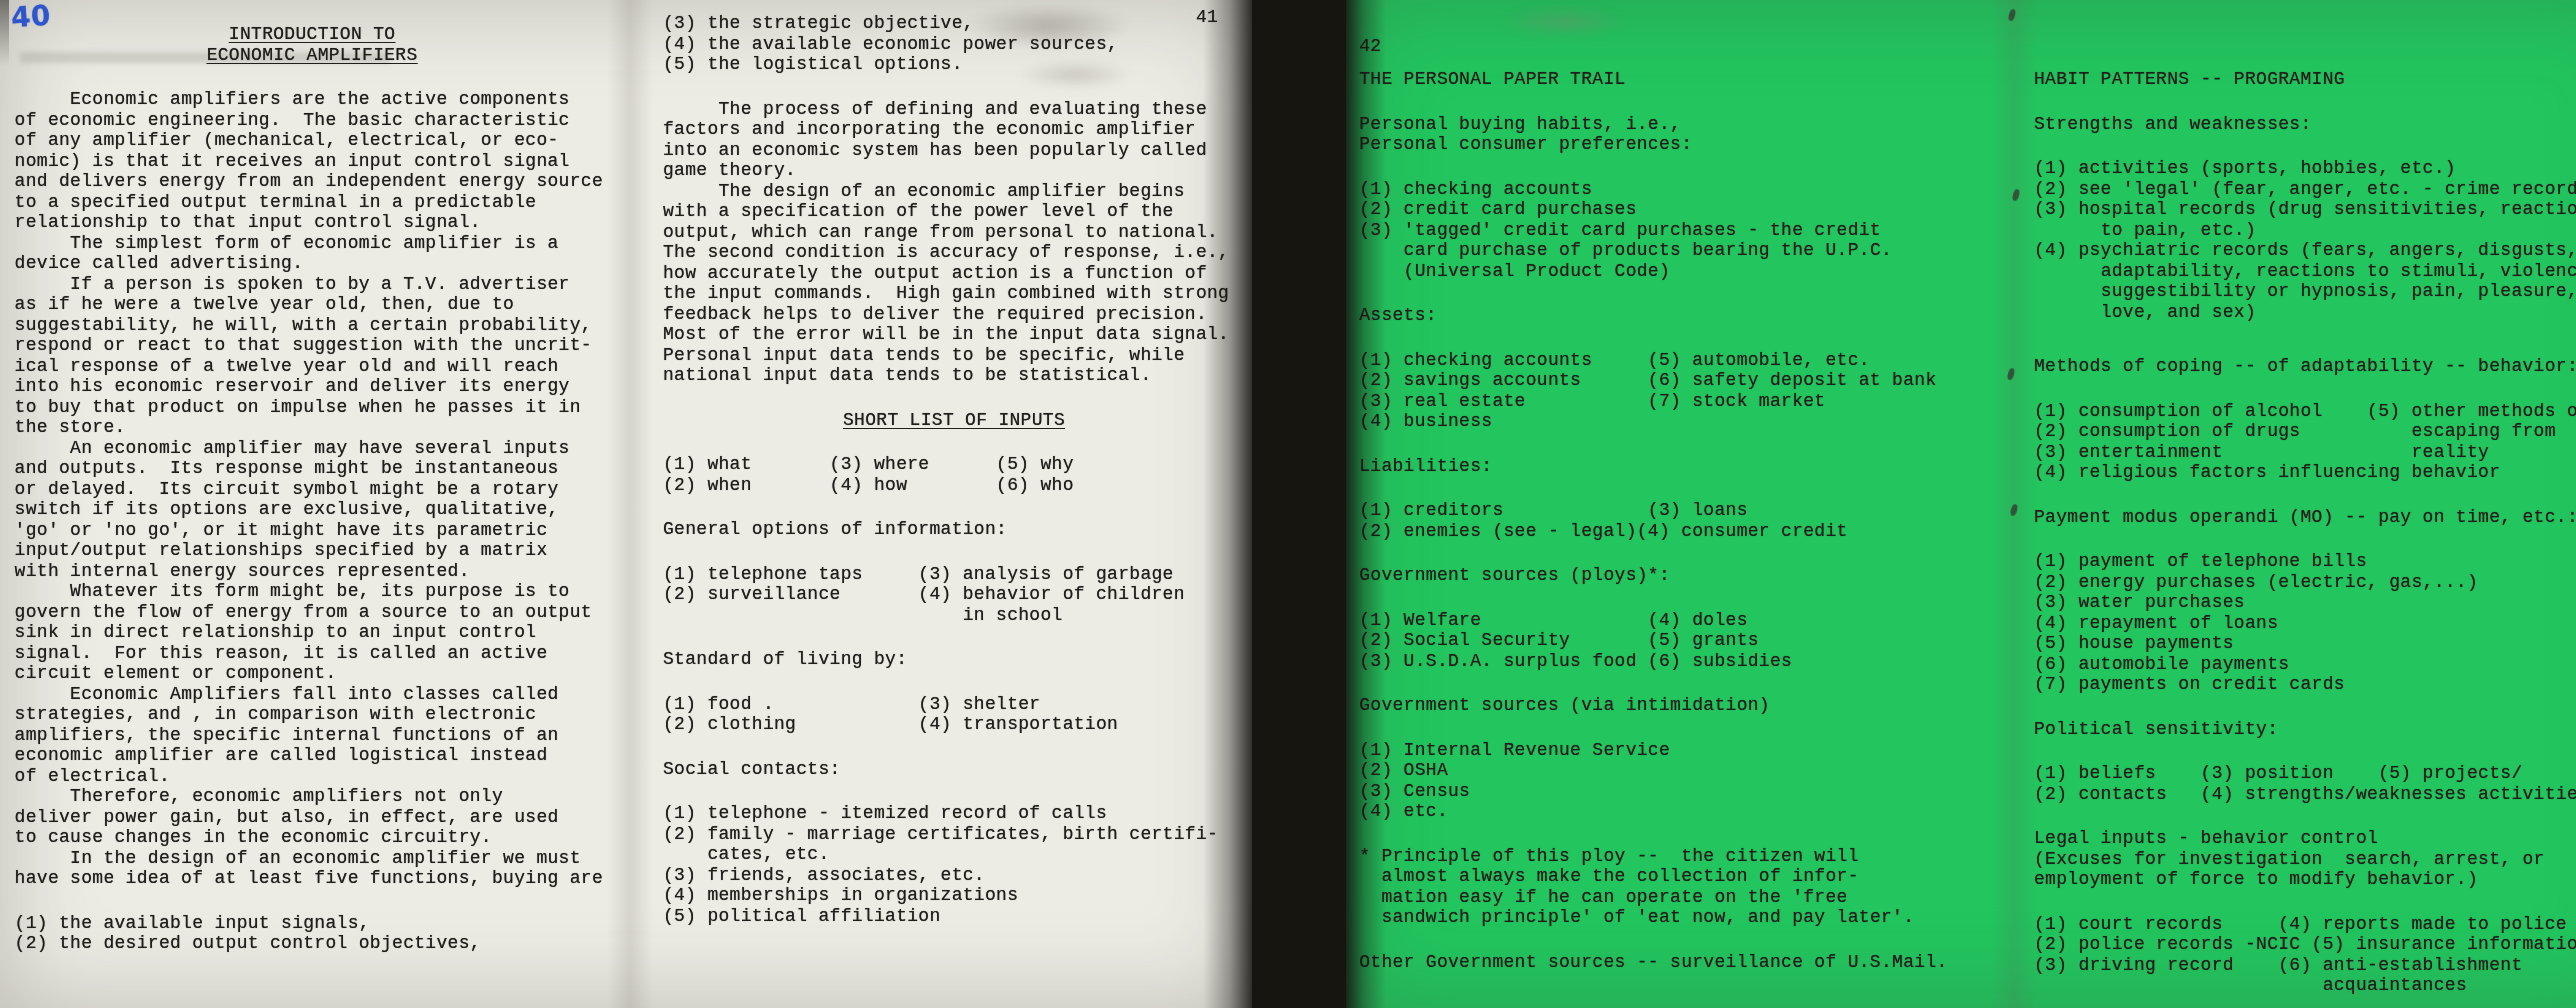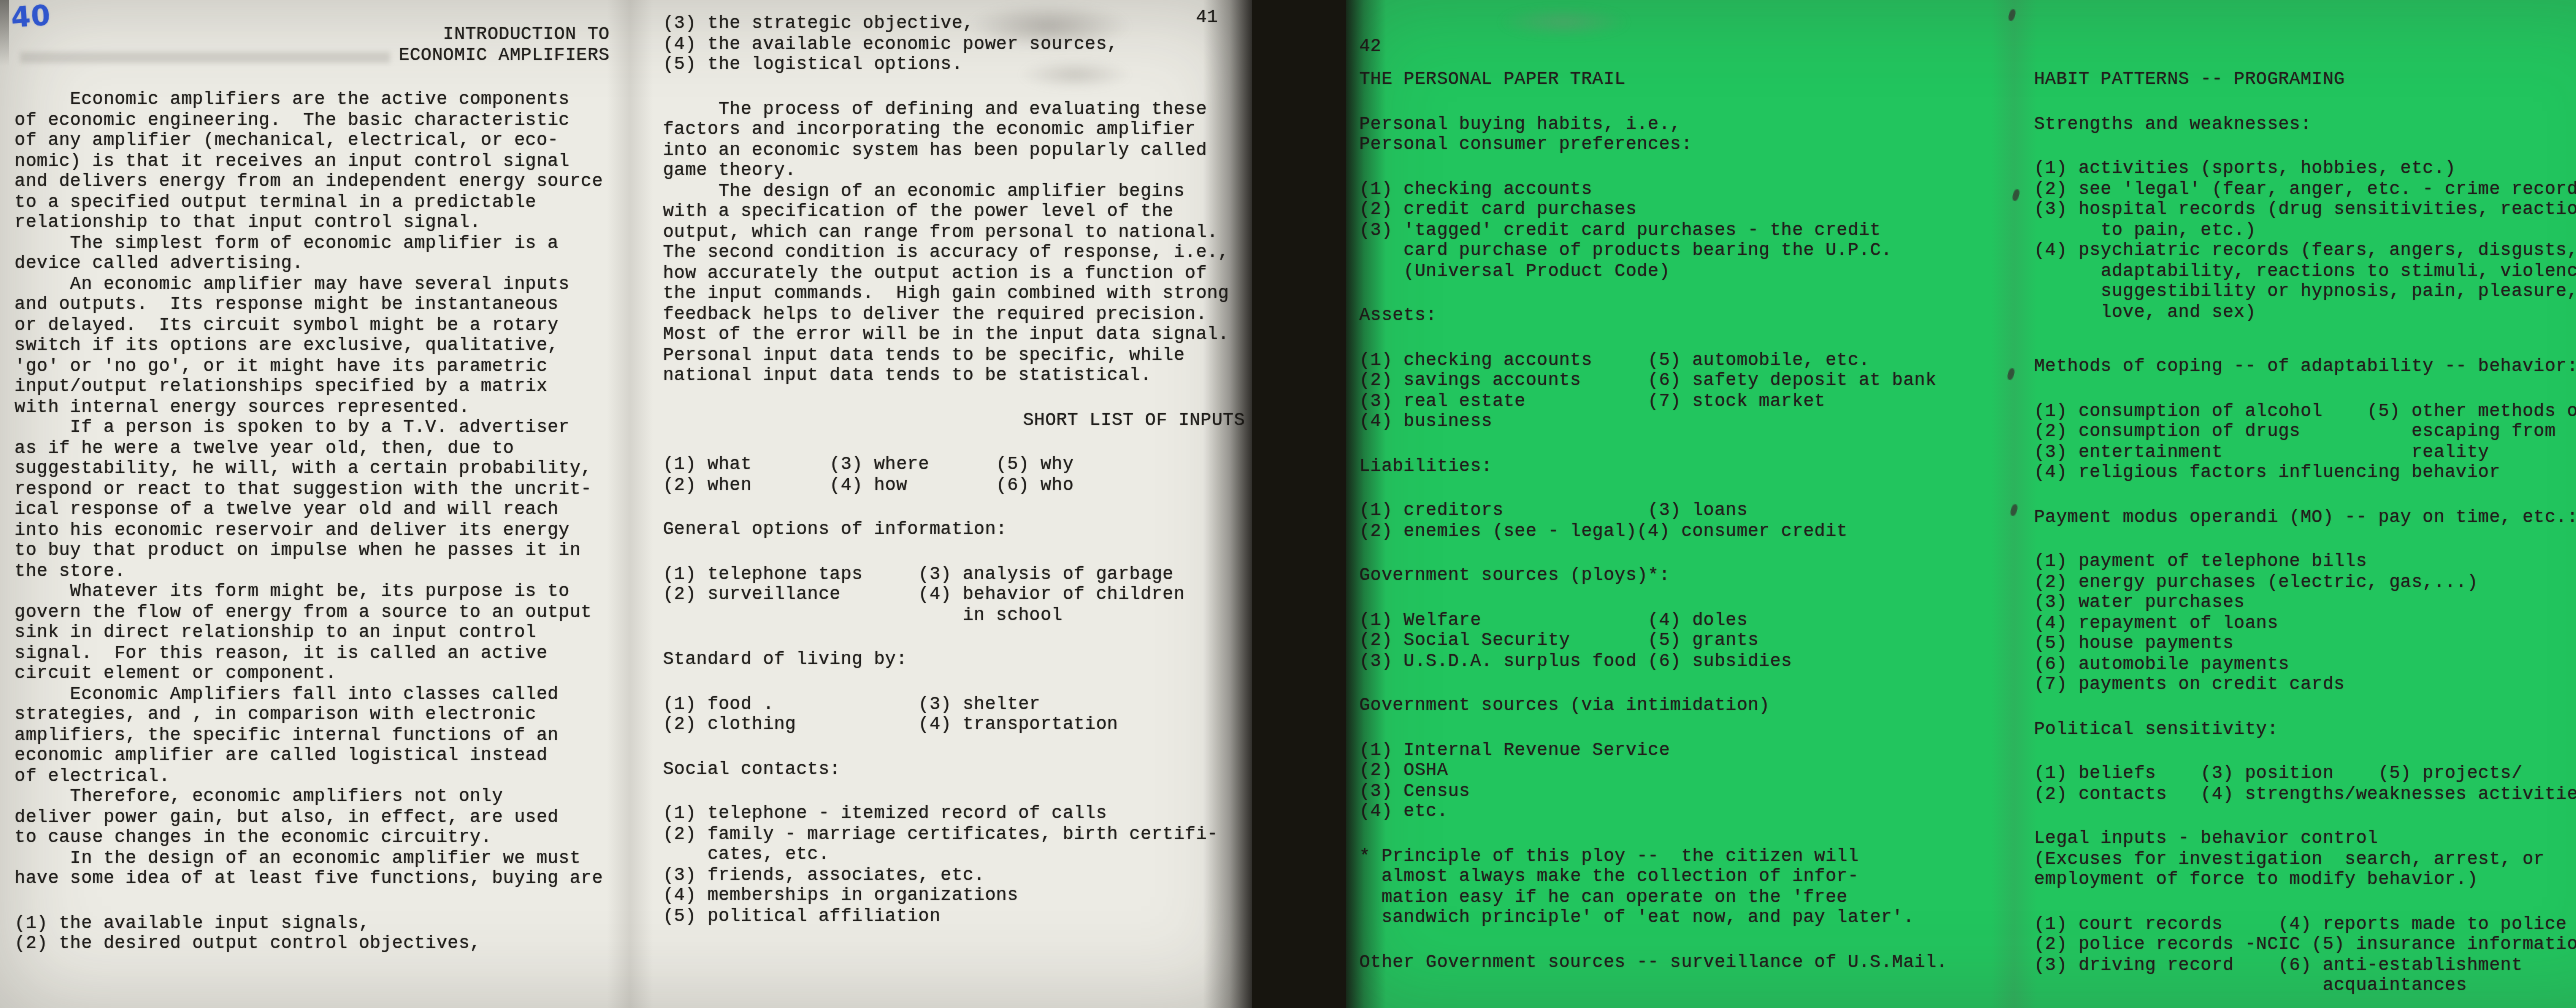--- a/index.html
+++ b/index.html
@@ -33,21 +33,21 @@
     font-size:18px;line-height:20.5px;letter-spacing:0.3px;
     color:#201e1b;
     text-shadow:0 0 0.7px rgba(45,42,38,0.85);
   }
   #content-0{left:14.6px;top:24px;width:595px;}
   #content-1{left:663px;top:13.2px;width:582px;}
   #content-2{left:13.2px;top:69px;width:615px;}
   #content-3{left:688px;top:69px;width:605px;}
 
   .block{white-space:pre-wrap;margin:0;}
-  .block.title{text-align:right;text-underline-offset:3.3px;text-decoration-thickness:1.3px;}
+  .block.title{text-align:center;text-decoration:underline;text-underline-offset:3.3px;text-decoration-thickness:1.3px;}
   .block.heading{}
   .block.gap{margin-top:24px;}
   .block.gap2{margin-top:34px;}
 
   .pageno{
     position:absolute;
     font-size:18px;letter-spacing:0.3px;color:#201e1b;
     text-shadow:0 0 0.7px rgba(45,42,38,0.85);
   }
   .pageno-blue{
@@ -99,35 +99,35 @@
 ECONOMIC AMPLIFIERS</div>
         <div class="block para gap">     Economic amplifiers are the active components
 of economic engineering.  The basic characteristic
 of any amplifier (mechanical, electrical, or eco-
 nomic) is that it receives an input control signal
 and delivers energy from an independent energy source
 to a specified output terminal in a predictable
 relationship to that input control signal.</div>
         <div class="block para">     The simplest form of economic amplifier is a
 device called advertising.</div>
-        <div class="block para">     An economic amplifier may have several inputs
-and outputs.  Its response might be instantaneous
-or delayed.  Its circuit symbol might be a rotary
-switch if its options are exclusive, qualitative,
-'go' or 'no go', or it might have its parametric
-input/output relationships specified by a matrix
-with internal energy sources represented.</div>
         <div class="block para">     If a person is spoken to by a T.V. advertiser
 as if he were a twelve year old, then, due to
 suggestability, he will, with a certain probability,
 respond or react to that suggestion with the uncrit-
 ical response of a twelve year old and will reach
 into his economic reservoir and deliver its energy
 to buy that product on impulse when he passes it in
 the store.</div>
+        <div class="block para">     An economic amplifier may have several inputs
+and outputs.  Its response might be instantaneous
+or delayed.  Its circuit symbol might be a rotary
+switch if its options are exclusive, qualitative,
+'go' or 'no go', or it might have its parametric
+input/output relationships specified by a matrix
+with internal energy sources represented.</div>
         <div class="block para">     Whatever its form might be, its purpose is to
 govern the flow of energy from a source to an output
 sink in direct relationship to an input control
 signal.  For this reason, it is called an active
 circuit element or component.</div>
         <div class="block para">     Economic Amplifiers fall into classes called
 strategies, and , in comparison with electronic
 amplifiers, the specific internal functions of an
 economic amplifier are called logistical instead
 of electrical.</div>

